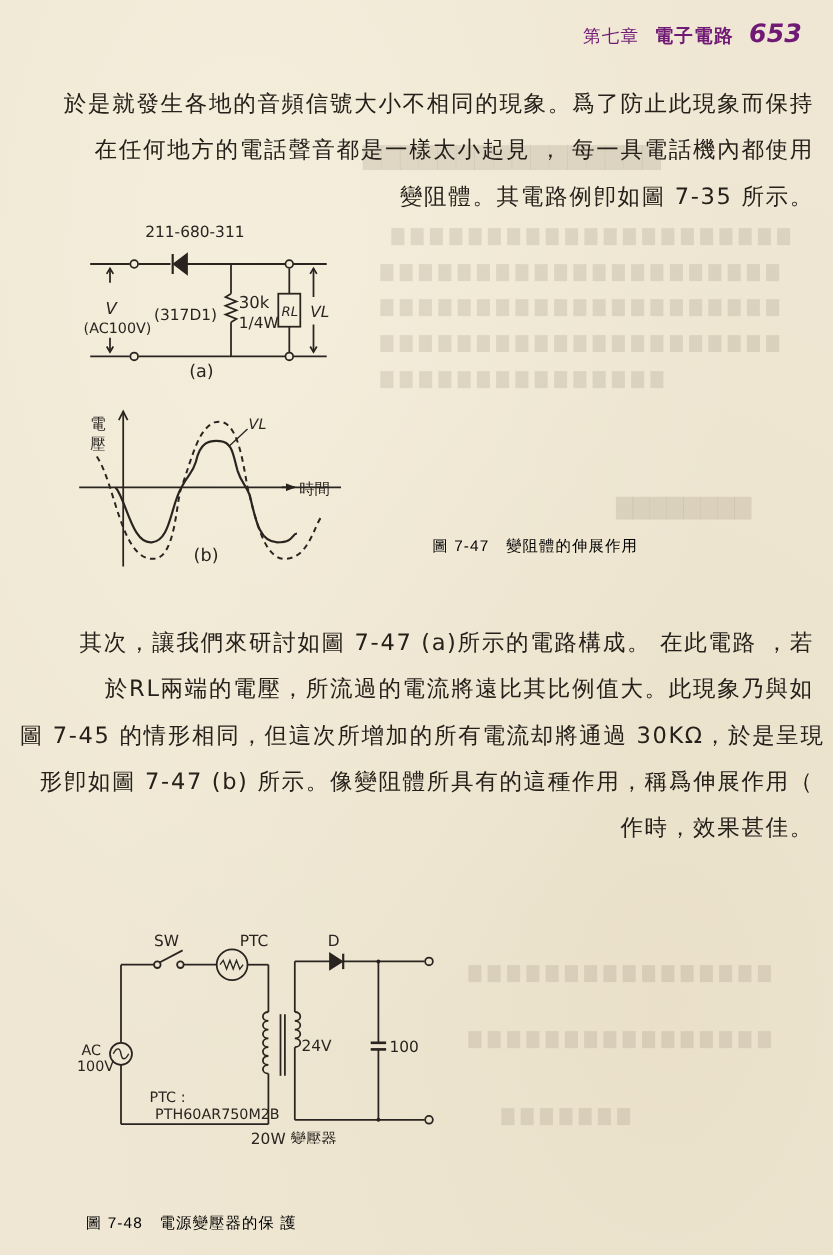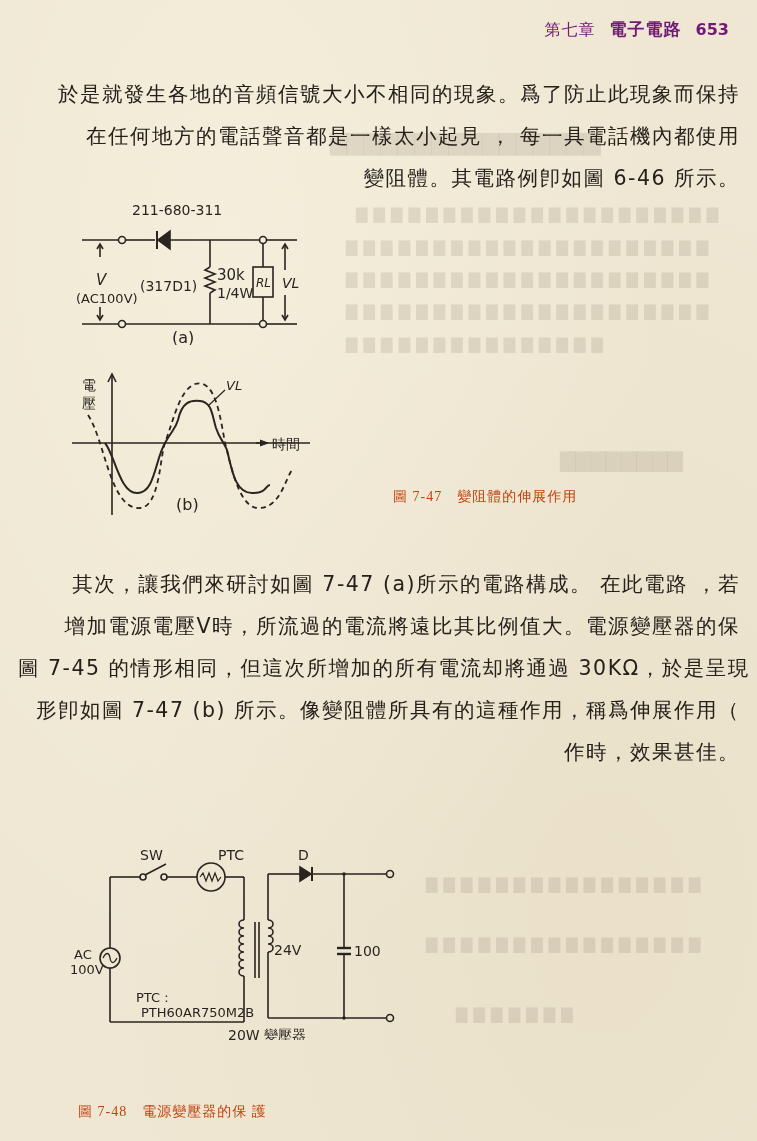--- a/index.html
+++ b/index.html
@@ -37,21 +37,21 @@
       top: 18px;
       right: 28px;
       display: flex;
       align-items: baseline;
       gap: 14px;
       font-family: "DejaVu Sans", sans-serif;
       color: #701a75;
     }
     .header .chapter { font-size: 16px; letter-spacing: 1px; }
     .header .section { font-size: 17px; font-weight: bold; letter-spacing: 1px; }
-    .header .page-no { font-size: 16px; font-weight: bold; }
+    .header .page-no { font-size: 23px; font-weight: bold; font-style: italic; }
 
     .para {
       position: absolute;
       left: 18px;
       width: 722px;
       font-size: 20.5px;
       line-height: 42px;
       letter-spacing: 1.5px;
       font-family: "DejaVu Sans", sans-serif;
       color: #26201b;
@@ -62,24 +62,24 @@
     .para .mono { font-family: "DejaVu Sans Mono", monospace; letter-spacing: 2px; }
 
     .fig { position: absolute; }
     .fig svg { display: block; }
     .fig text {
       font-family: "DejaVu Sans", sans-serif;
       fill: #2a2420;
     }
     .caption {
       position: absolute;
-      font-family: Liberation Serif, serif;
+      font-family: Liberation Sans, sans-serif;
       font-size: 14px;
       letter-spacing: 1px;
-      color: #c2410c;
+      color: #000000;
       white-space: nowrap;
     }
   </style>
 </head>
 <body>
 
 <div class="paper-texture"></div>
 
 <div class="bleed" style="top:130px; left:330px; font-size:22px;">▇▇▇▇▇▇▇▇▇▇▇▇▇▇▇▇</div>
 <div class="bleed" style="top:205px; left:350px; font-size:15px; letter-spacing:6px;">▇▇▇▇▇▇▇▇▇▇▇▇▇▇▇▇▇▇▇▇▇</div>
@@ -94,21 +94,21 @@
 
 <div class="header">
   <span class="chapter">第七章</span>
   <span class="section">電子電路</span>
   <span class="page-no">653</span>
 </div>
 
 <div class="para" style="top:73px;">
   <span class="line">於是就發生各地的音頻信號大小不相同的現象。爲了防止此現象而保持</span>
   <span class="line">在任何地方的電話聲音都是一樣太小起見 ， 每一具電話機內都使用</span>
-  <span class="line">變阻體。其電路例卽如圖 6-46 所示。</span>
+  <span class="line">變阻體。其電路例卽如圖 7-35 所示。</span>
 </div>
 
 <div class="fig" style="left:60px; top:195px;">
   <svg width="260" height="150" viewBox="0 0 260 150">
     <g stroke="#2a2420" stroke-width="1.6" fill="none">
 
       <line x1="22" y1="45" x2="58" y2="45"></line>
       <circle cx="62" cy="45" r="3.5"></circle>
       <line x1="66" y1="45" x2="95" y2="45"></line>
 
@@ -176,21 +176,21 @@
     <text x="212" y="89" font-size="14">時間</text>
     <text x="166" y="30" font-size="13" font-style="italic">VL</text>
     <text x="116" y="150" font-size="16">(b)</text>
   </svg>
 </div>
 
 <div class="caption" style="left:393px; top:488px;">圖 7-47　變阻體的伸展作用</div>
 
 <div class="para" style="top:563px;">
   <span class="line indent">其次，讓我們來研討如圖 7-47 (a)所示的電路構成。 在此電路 ，若</span>
-  <span class="line">增加電源電壓V時，所流過的電流將遠比其比例值大。電源變壓器的保</span>
+  <span class="line">於RL兩端的電壓，所流過的電流將遠比其比例值大。此現象乃與如</span>
   <span class="line">圖 7-45 的情形相同，但這次所增加的所有電流却將通過 30KΩ，於是呈現</span>
   <span class="line">形卽如圖 7-47 (b) 所示。像變阻體所具有的這種作用，稱爲伸展作用（</span>
   <span class="line">作時，效果甚佳。</span>
 </div>
 
 <div class="fig" style="left:60px; top:840px;">
   <svg width="360" height="200" viewBox="0 0 360 200">
     <g stroke="#2a2420" stroke-width="1.6" fill="none">
 
       <line x1="50" y1="37" x2="50" y2="108"></line>

